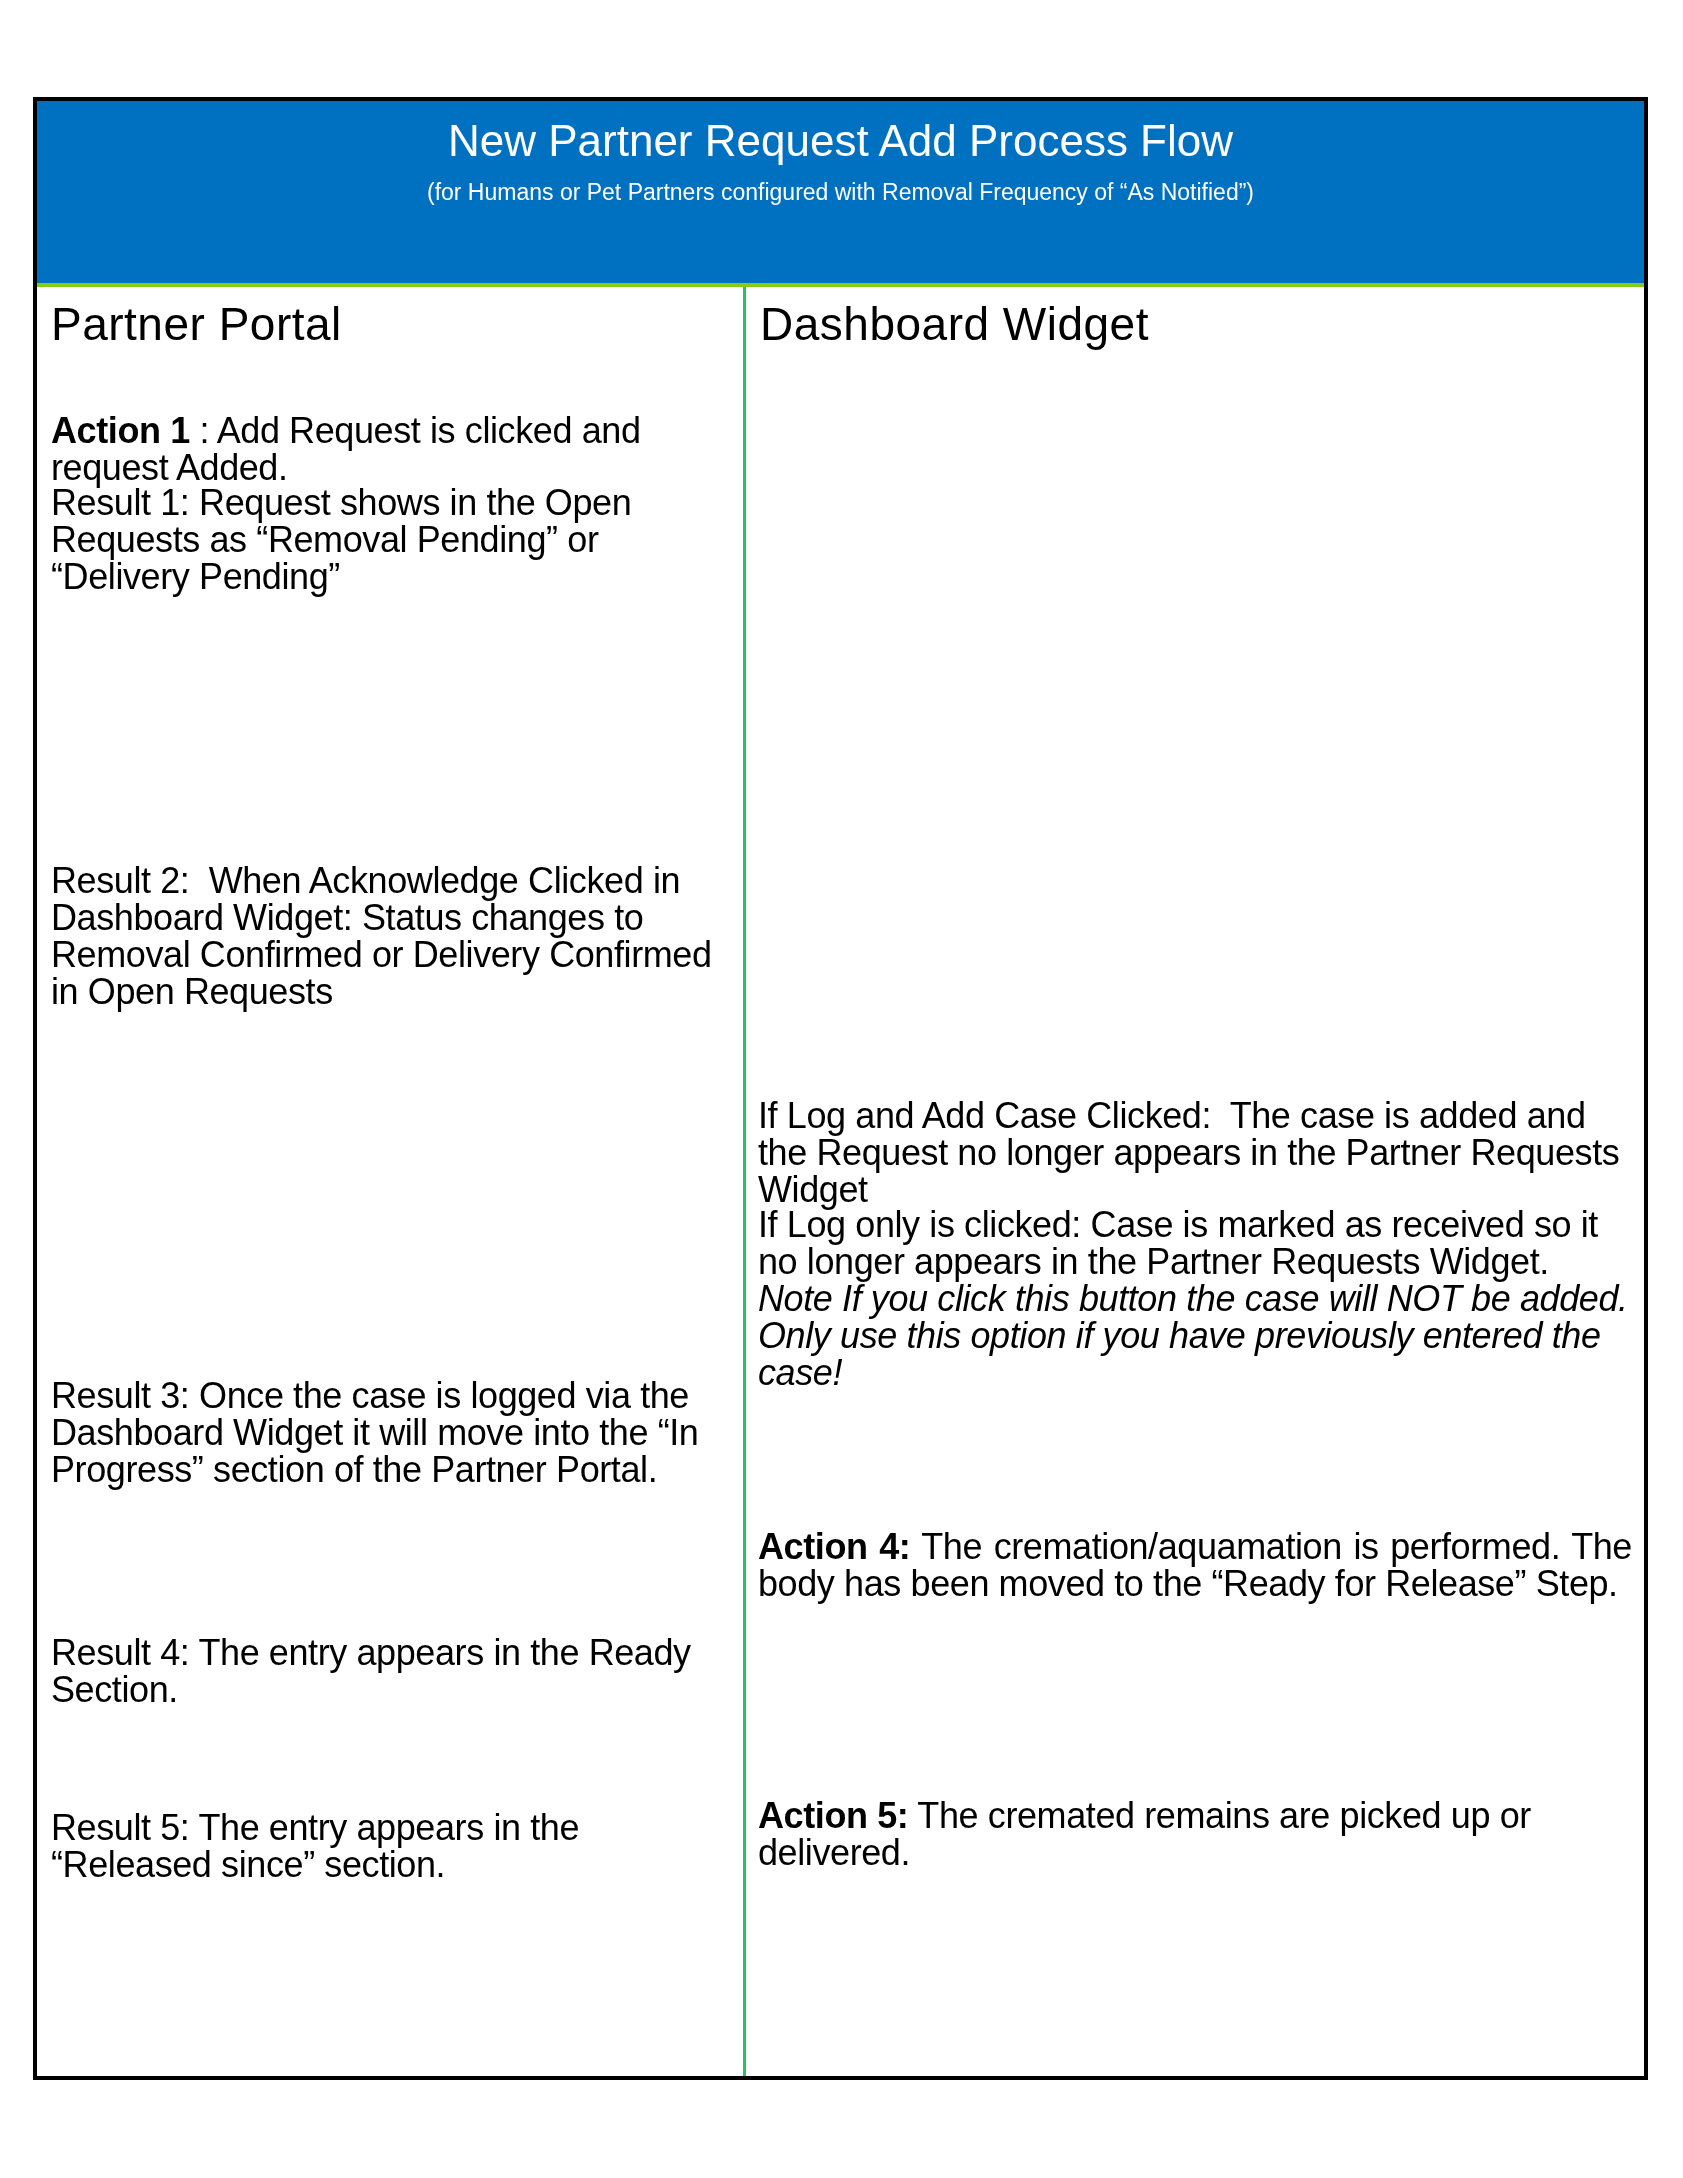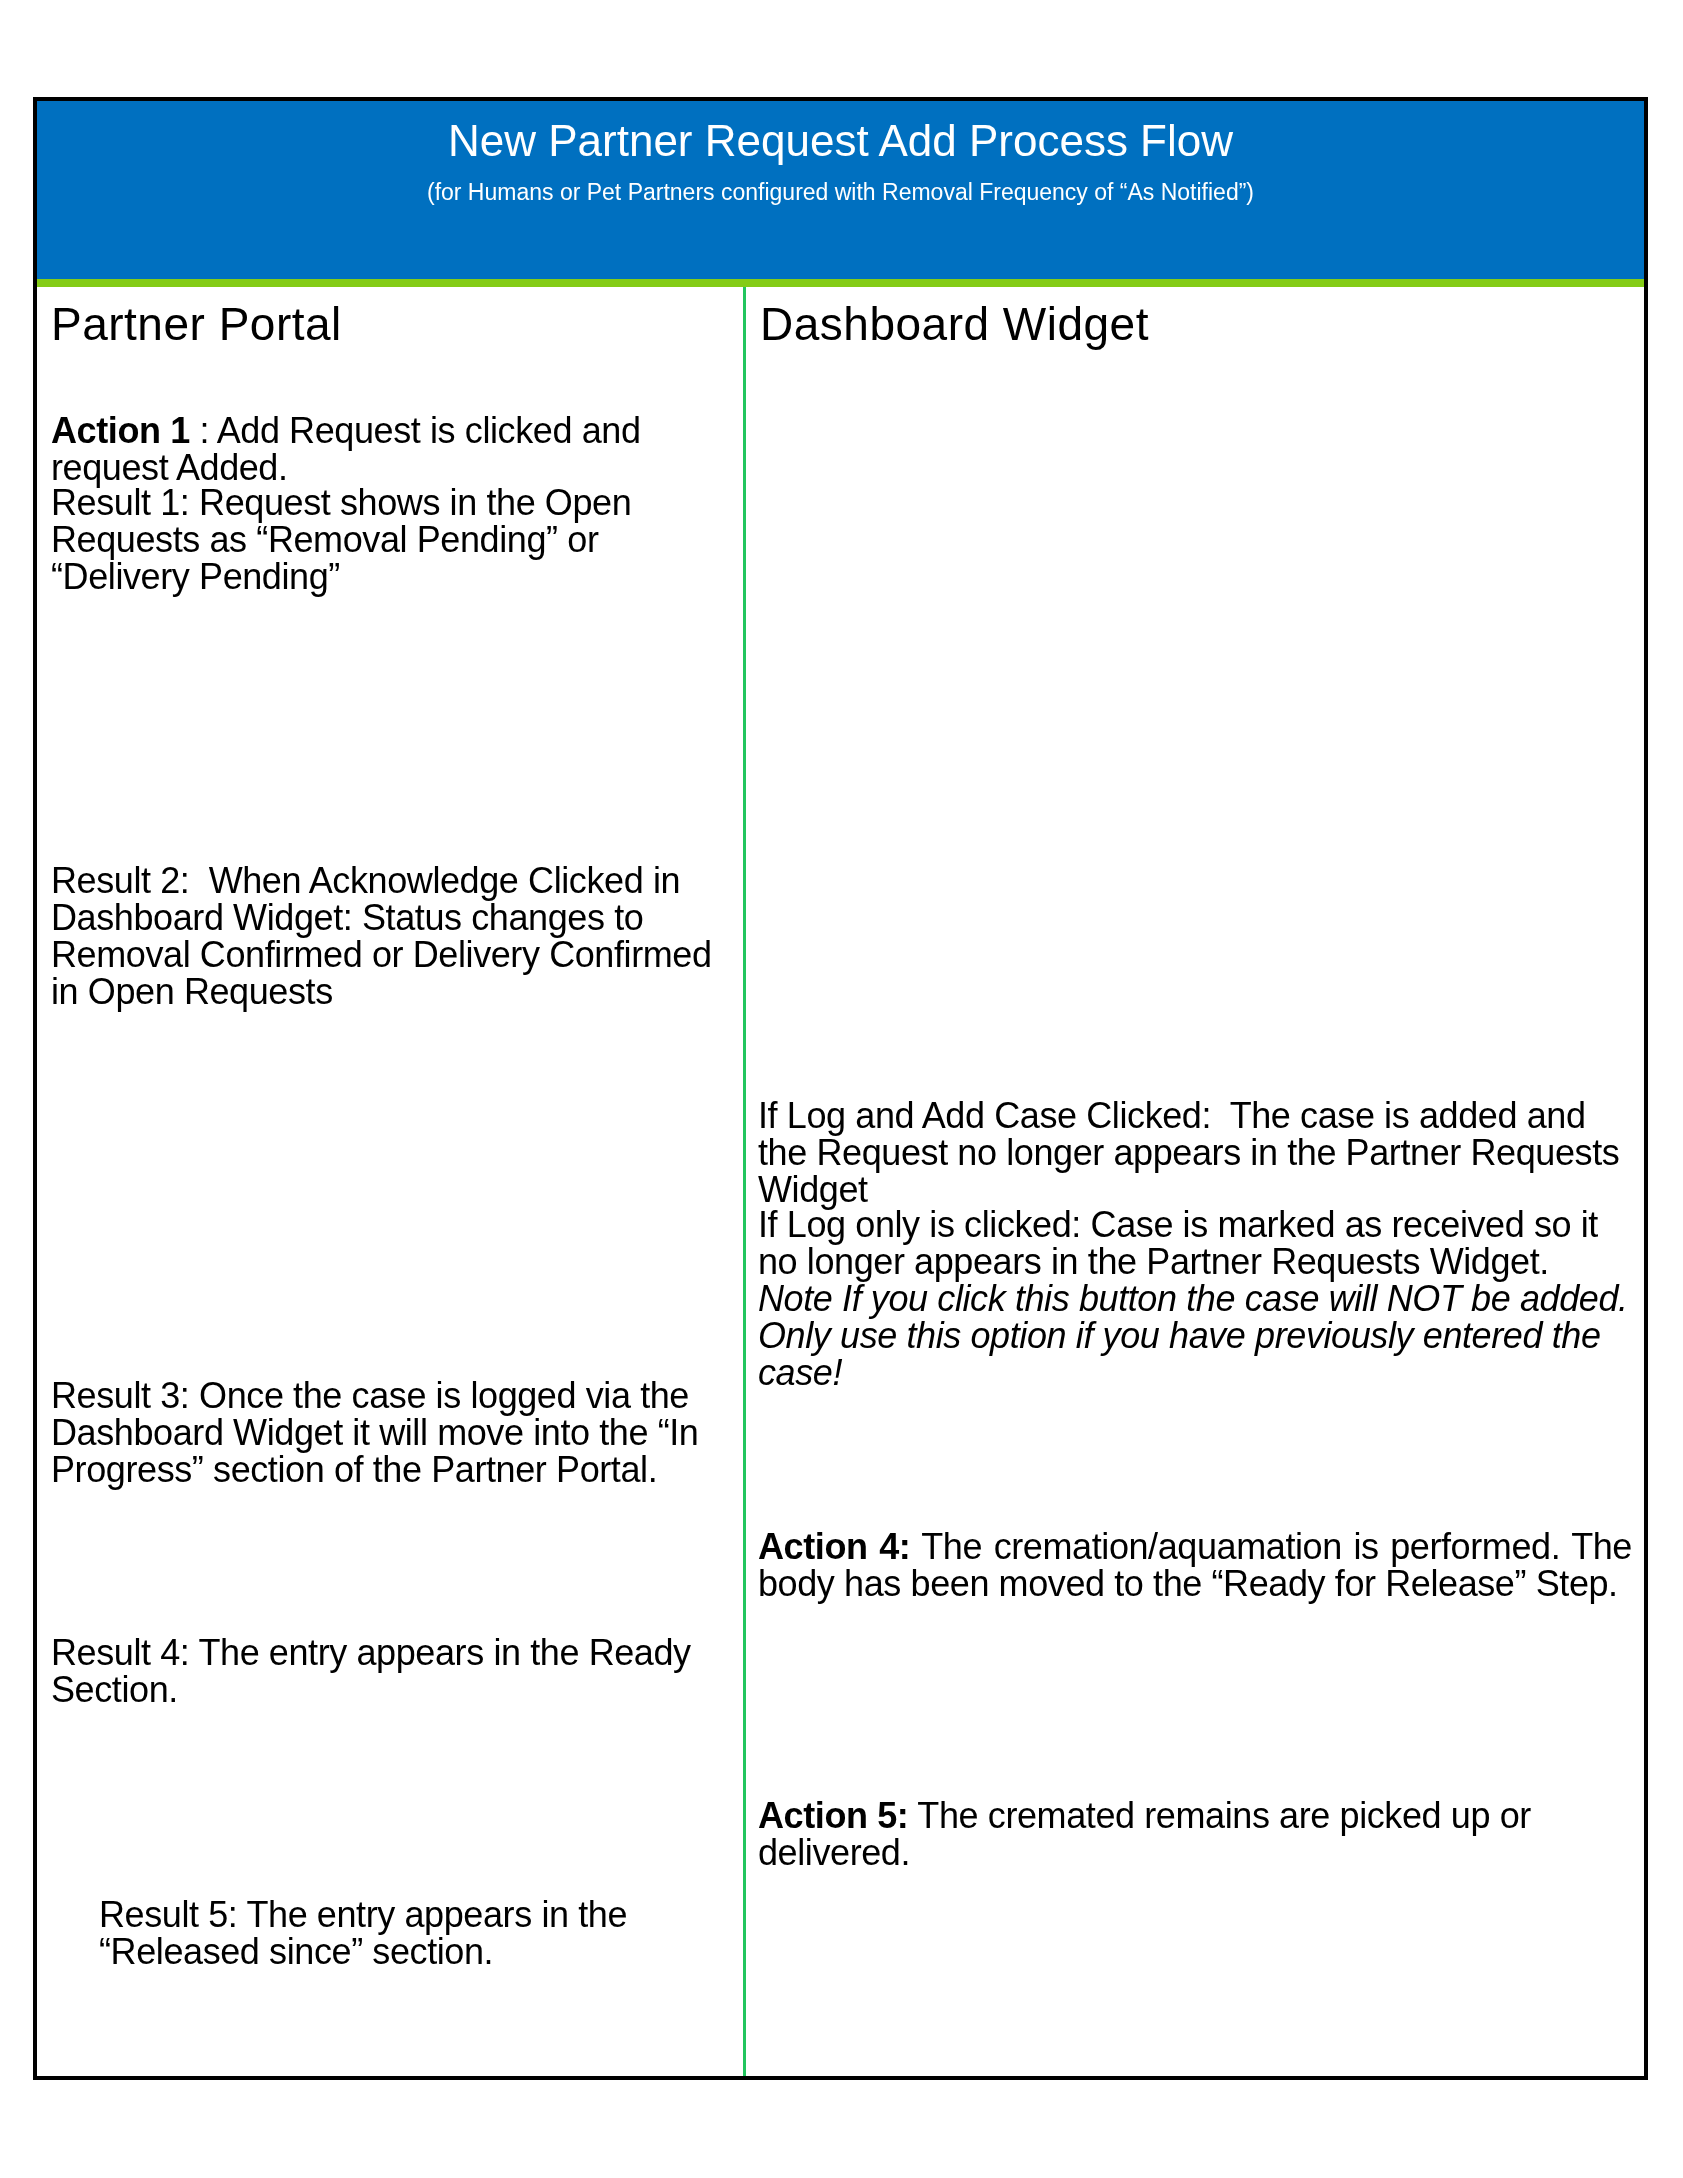--- a/index.html
+++ b/index.html
@@ -15,21 +15,21 @@
     position: absolute; left: 33px; top: 97px;
     width: 1615px; height: 1983px;
     border: 4px solid #000;
     background: #fff;
     display: flex; flex-direction: column;
   }
 
   .banner {
     height: 186px;
     background: #0070C0;
-    border-bottom: 8px solid #84cc16;
+    border-bottom: 4px solid #84cc16;
     color: #ffffff;
     text-align: center;
   }
   .banner-title {
     padding-top: 12px;
     font-size: 44px;
     line-height: 55px;
     font-weight: 400;
   }
   .banner-subtitle {
@@ -63,21 +63,21 @@
   .blk b { font-weight: 700; }
   .blk i { font-style: italic; }
   .just { text-align: justify; }
 
   
   .l-a1 { top: 125px; }
   .l-r1 { top: 197px; }
   .l-r2 { top: 575px; }
   .l-r3 { top: 1090px; }
   .l-r4 { top: 1347px; }
-  .l-r5 { top: 1609px; margin-left: 48px; }
+  .l-r5 { top: 1522px; }
 
   .r-r1 { top: 278px; }
   .r-a2 { top: 439px; }
   .r-a3 { top: 733px; }
   .r-l1 { top: 810px; }
   .r-l2 { top: 919px; }
   .r-a4 { top: 1229px; margin-top: 12px; }
   .r-a5 { top: 1510px; }
 </style>
 </head>

